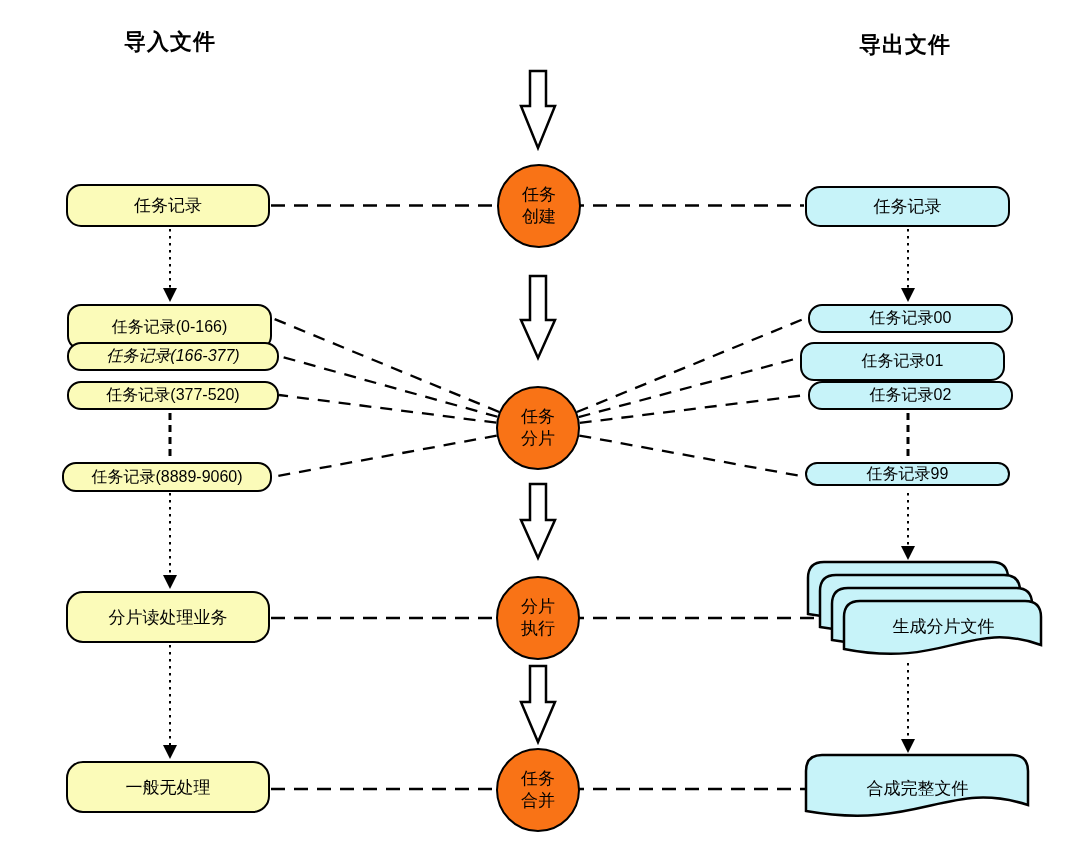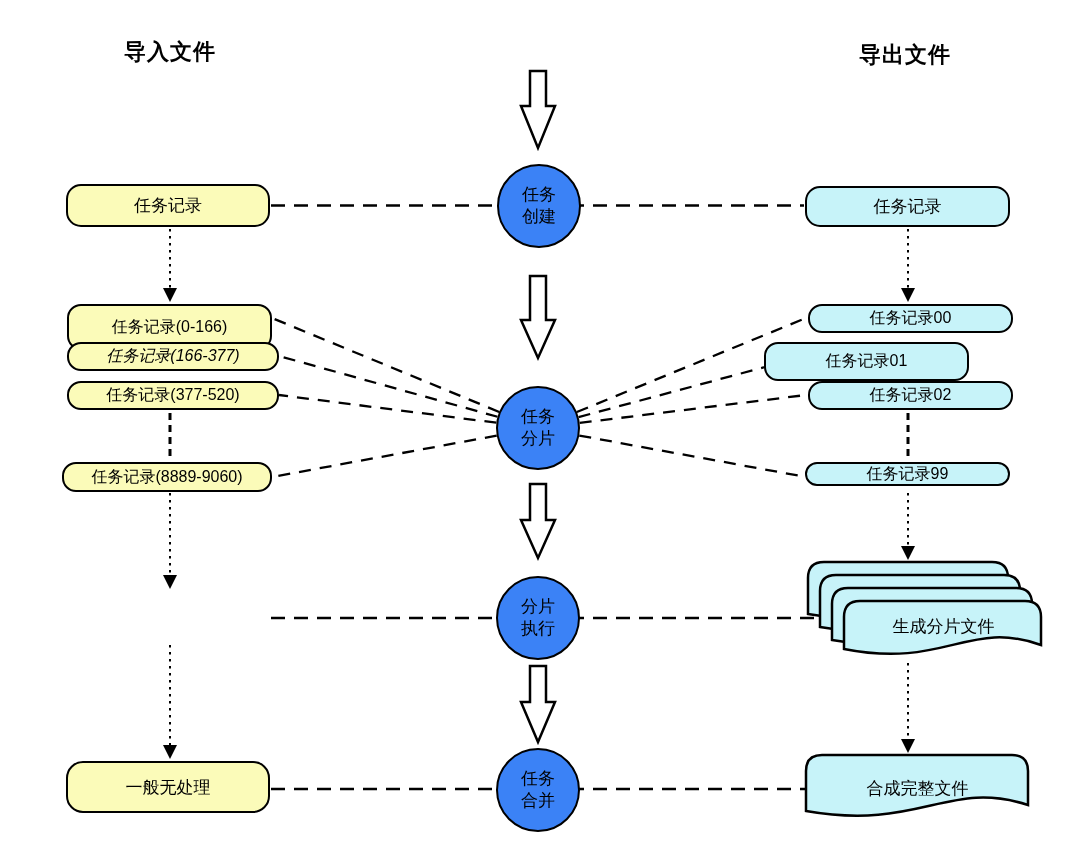--- a/index.html
+++ b/index.html
@@ -14,40 +14,39 @@
   #wires { position: absolute; left: 0; top: 0; z-index: 0; }
 
   .col-header {
     position: absolute;
     z-index: 2;
     text-align: center;
     font-weight: bold;
     font-size: 22px;
     letter-spacing: 1px;
     width: 240px;
-    margin-top: 10px;
   }
   .col-header.center { font-size: 24px; }
 
   .node {
     position: absolute;
     z-index: 2;
     box-sizing: border-box;
     display: flex;
     align-items: center;
     justify-content: center;
     text-align: center;
     border: 2.5px solid #000;
     font-size: 17px;
   }
   .import-box  { background: #fbfbb9; border-radius: 15px; }
   .export-box  { background: #c7f3f9; border-radius: 15px; }
   .shard-box   { font-size: 16px; border-width: 2px; border-radius: 14px; }
   .process-circle {
-    background: #3b82f6;
+    background: #f97316;
     border-radius: 50%;
     flex-direction: column;
     line-height: 1.3;
     font-size: 17px;
   }
   .doc-label {
     position: absolute;
     z-index: 2;
     display: flex;
     align-items: center;
@@ -126,20 +125,21 @@
   <div class="col-header" style="left:50px;  top:27px;">导入文件</div>
   <div class="col-header" style="left:785px; top:30px;">导出文件</div>
 
   <div class="node import-box" style="left:66px; top:184px; width:204px; height:43px;">任务记录</div>
 
   <div class="node import-box shard-box" style="left:67px; top:304px; width:205px; height:46px;">任务记录(0-166)</div>
   <div class="node import-box shard-box" style="left:67px; top:342px; width:212px; height:29px;font-style:italic;">任务记录(166-377)</div>
   <div class="node import-box shard-box" style="left:67px; top:381px; width:212px; height:29px;">任务记录(377-520)</div>
   <div class="node import-box shard-box" style="left:62px; top:462px; width:210px; height:30px;text-align:center;">任务记录(8889-9060)</div>
 
+  <div class="node import-box" style="left:66px; top:591px; width:204px; height:52px; border-radius:17px;">分片读处理业务</div>
   <div class="node import-box" style="left:66px; top:761px; width:204px; height:52px; border-radius:17px;">一般无处理</div>
 
   <div class="node process-circle" style="left:497px; top:164px; width:84px; height:84px;">
     <span>任务</span>
     <span>创建</span>
   </div>
   <div class="node process-circle" style="left:496px; top:386px; width:84px; height:84px;">
     <span>任务</span>
     <span>分片</span>
   </div>
@@ -148,20 +148,20 @@
     <span>执行</span>
   </div>
   <div class="node process-circle" style="left:496px; top:748px; width:84px; height:84px;">
     <span>任务</span>
     <span>合并</span>
   </div>
 
   <div class="node export-box" style="left:805px; top:186px; width:205px; height:41px;">任务记录</div>
 
   <div class="node export-box shard-box" style="left:808px; top:304px; width:205px; height:29px;">任务记录00</div>
-  <div class="node export-box shard-box" style="left:764px; top:342px; width:205px; height:39px;">任务记录01</div>
+  <div class="node export-box shard-box" style="left:800px; top:342px; width:205px; height:39px;">任务记录01</div>
   <div class="node export-box shard-box" style="left:808px; top:381px; width:205px; height:29px;">任务记录02</div>
   <div class="node export-box shard-box" style="left:805px; top:462px; width:205px; height:24px;">任务记录99</div>
 
   <div class="doc-label" style="left:856px; top:606px; width:175px; height:40px;">生成分片文件</div>
   <div class="doc-label" style="left:820px; top:766px; width:195px; height:44px;">合成完整文件</div>
 
 </div>
 
 </body></html>

